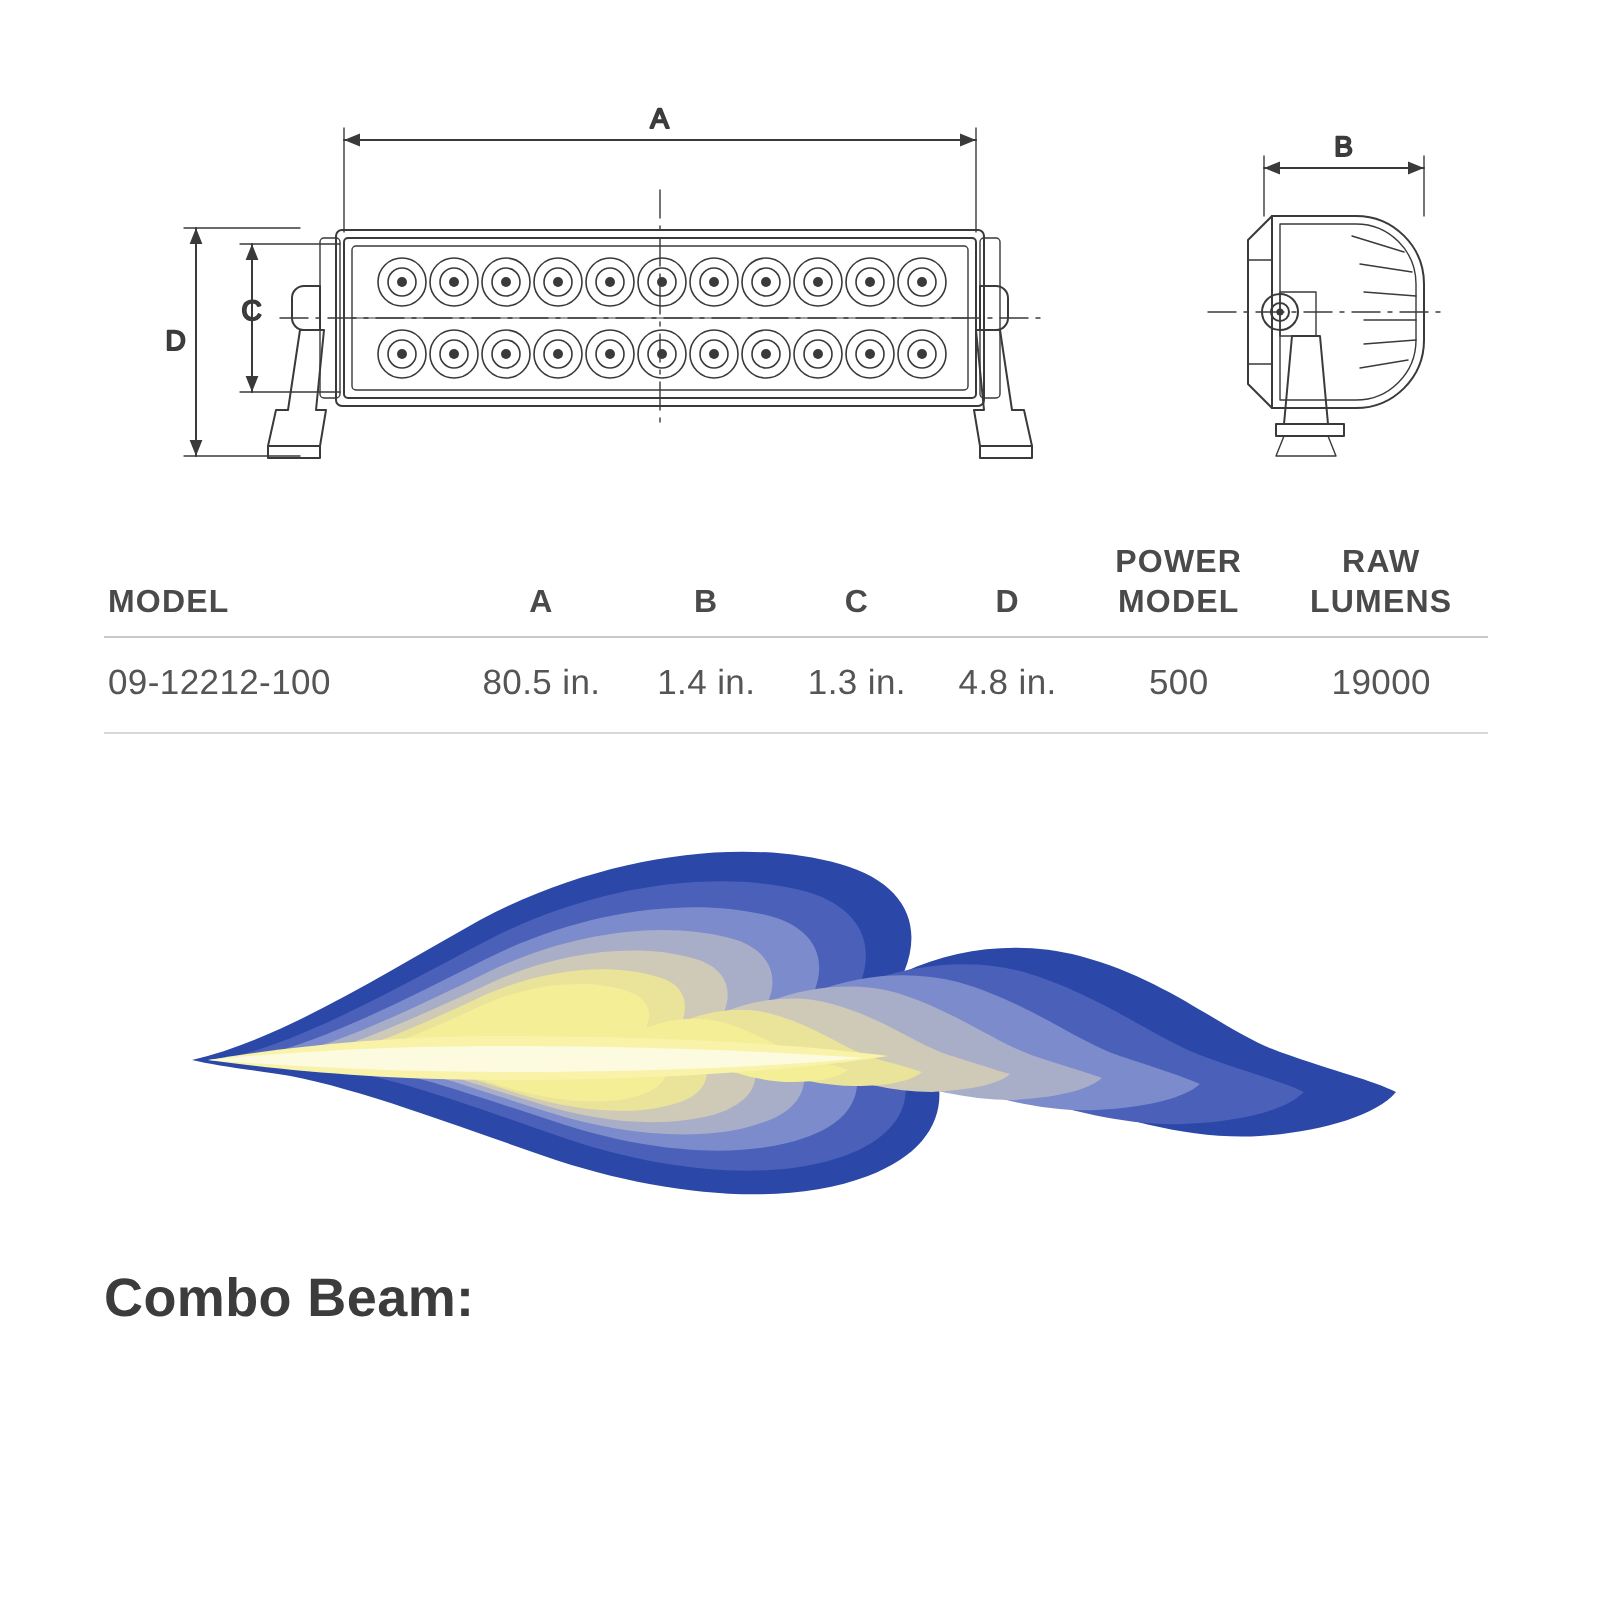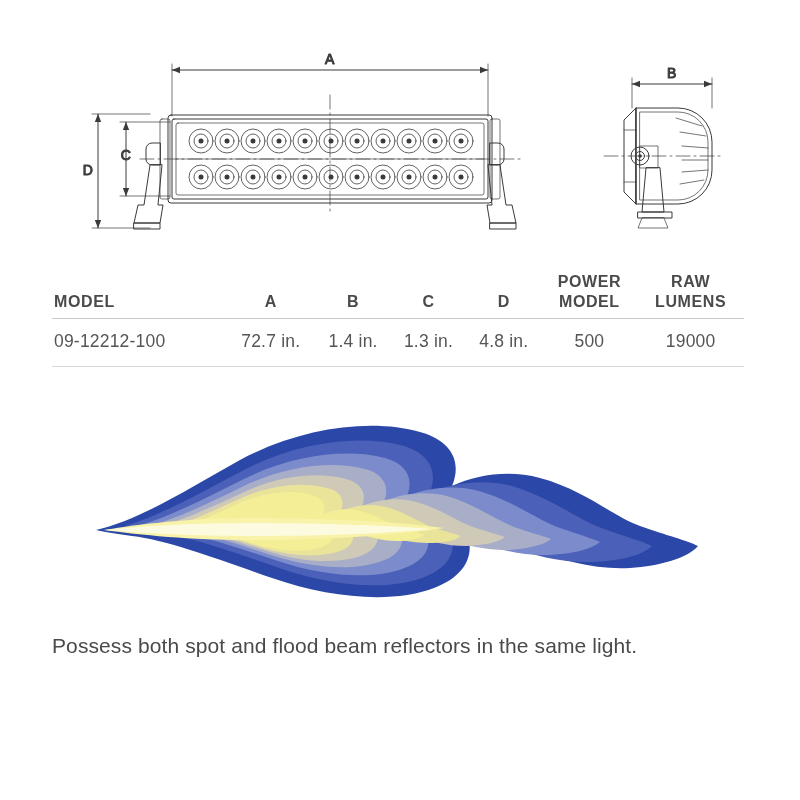--- a/index.html
+++ b/index.html
@@ -297,21 +297,21 @@
       </th>
       <th>
         <div>RAW</div>
         <div>LUMENS</div>
       </th>
     </tr>
   </thead>
   <tbody>
     <tr>
       <td class="left-col">09-12212-100</td>
-      <td>72.7 in.</td>
+      <td>80.5 in.</td>
       <td>1.4 in.</td>
       <td>1.3 in.</td>
       <td>4.8 in.</td>
       <td>500</td>
       <td>19000</td>
     </tr>
   </tbody>
 </table>
 
 <div class="beam-wrap">
@@ -327,14 +327,14 @@
       <path fill="#f4ee96" d="M168 122 C189 118 212 108 236 97 C262 84 292 81 312 87 C323 90 327 97 323 106 C335 101 349 100 361 103 C379 108 392 118 404 121 C413 124 419 125 424 127 C419 131 409 133 396 133 C382 133 369 129 357 125 C348 122 339 120 332 120 C336 129 332 136 319 140 C302 145 278 143 254 136 C233 129 213 123 198 121 C188 120 173 121 168 122 Z"></path>
 
       <path fill="#f8f3a8" d="M104 122 C140 116 190 110 250 110 C330 110 400 114 444 120 C400 127 330 132 250 132 C190 132 140 127 104 122 Z"></path>
       <path fill="#fdfbdf" d="M104 122 C142 118 196 115 252 115 C326 115 392 118 432 121 C392 125 326 128 252 128 C196 128 142 125 104 122 Z"></path>
     </g>
   </svg>
 
 </div>
 
 <div class="caption">
-  <p class="caption-body">Possess both spot and flood beam reflectors in the same light.</p>
+  <p class="caption-title">Combo Beam:</p>
 </div>
 
 </body></html>

